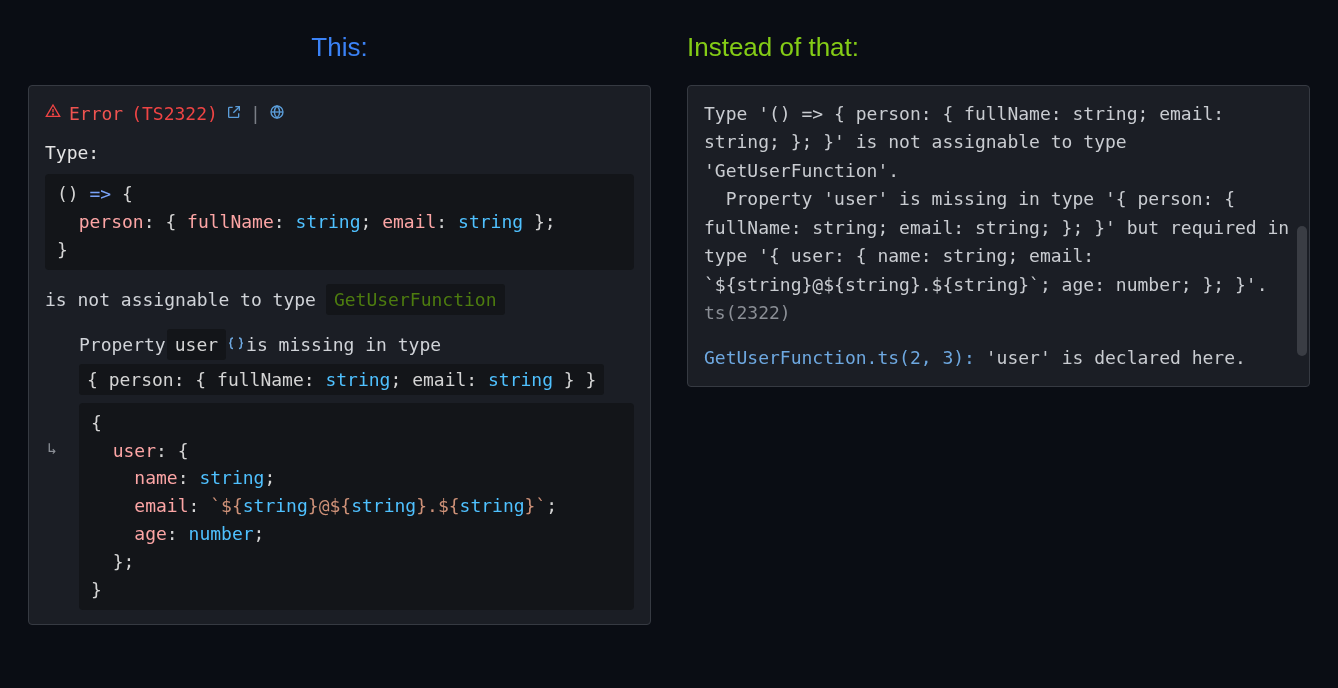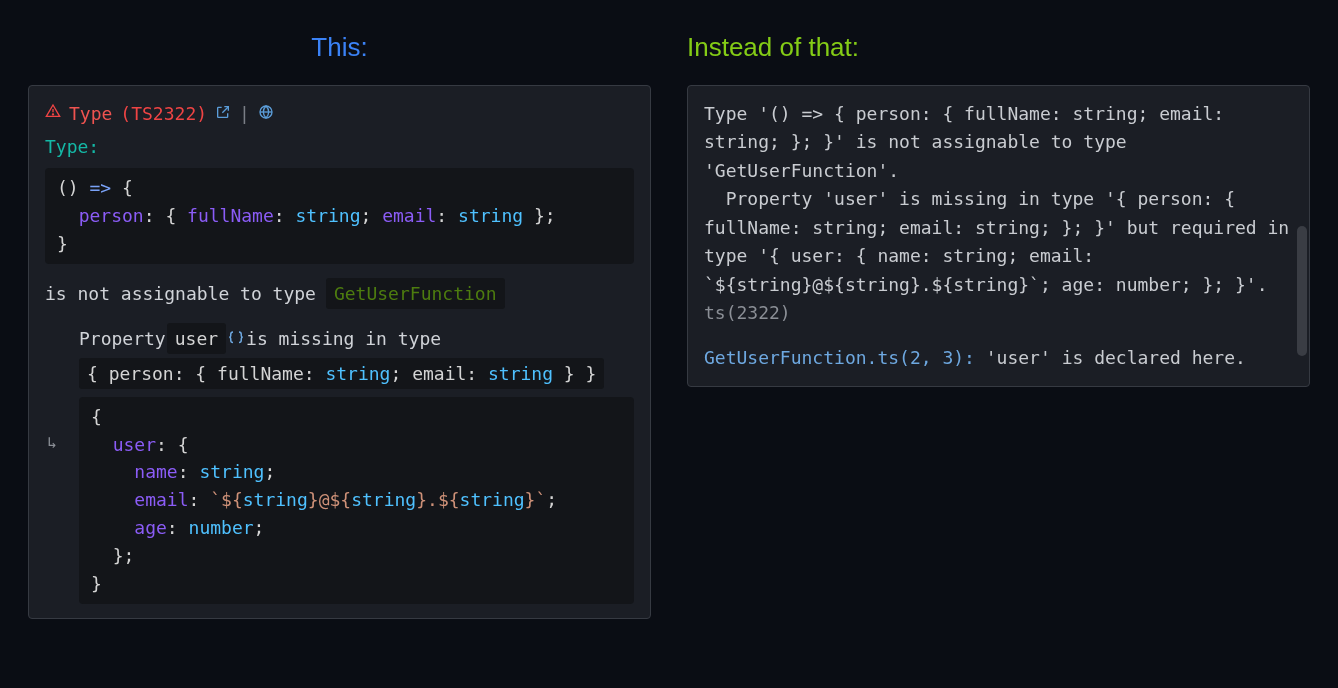--- a/index.html
+++ b/index.html
@@ -44,21 +44,21 @@
   
   .err-head {
     display: flex; align-items: center; gap: 8px;
     font-size: 18px;
   }
   .tri-icon { color: #ef4444; font-size: 16px; }
   .err-word { color: #ef5350; font-weight: 500; }
   .err-code { color: #ef4444; }
   .open-icon, .globe-icon { color: #5b9dd9; cursor: pointer; }
   .pipe { color: #7a7e86; }
-  .text-line { color: #14b8a6; margin-top: 6px; }
+  .text-line { color: #e5e5e5; margin-top: 12px; }
   .code-block {
     background: #131519;
     border-radius: 4px;
     padding: 6px 12px;
     margin-top: 8px;
     font-size: 18px;
     line-height: 1.55;
     white-space: pre;
     color: #d4d4d4;
   }
@@ -92,21 +92,21 @@
     position: absolute;
     left: -32px;
     top: 34px;
     color: #8b8f96;
     font-size: 16px;
   }
   .braces-icon svg { width: 18px; height: 18px; display: block; }
   
   .c-punct { color: #d4d4d4; }
   .c-op    { color: #7aa2f7; }
-  .c-key   { color: #8b5cf6; }
+  .c-key   { color: #fca5a5; }
   .c-type  { color: #4fc1ff; }
   .c-str   { color: #ce9178; }
   .c-tmpl  { color: #4fc1ff; }
   .c-dim   { color: #8b8f96; }
   .c-link  { color: #6ea8e0; }
 </style>
 </head>
 <body>
 
 <div class="col">
@@ -114,21 +114,21 @@
 
   <div class="panel">
     <div class="err-head">
       <span class="tri-icon">
         <svg width="16" height="16" viewBox="0 0 24 24" fill="none" stroke="currentColor" stroke-width="2">
             <path d="M12 3 L22 20 H2 Z"></path>
             <line x1="12" y1="9" x2="12" y2="14"></line>
             <circle cx="12" cy="17" r="0.8" fill="currentColor"></circle>
           </svg>
       </span>
-      <span class="err-word">Type</span>
+      <span class="err-word">Error</span>
       <span class="err-code">(TS2322)</span>
       <span class="open-icon">
         <svg width="16" height="16" viewBox="0 0 24 24" fill="none" stroke="currentColor" stroke-width="2">
             <path d="M14 4h6v6"></path>
             <path d="M20 4 L11 13"></path>
             <path d="M19 14v5a1 1 0 0 1-1 1H5a1 1 0 0 1-1-1V6a1 1 0 0 1 1-1h5"></path>
           </svg>
       </span>
       <span class="pipe">|</span>
       <span class="globe-icon">

